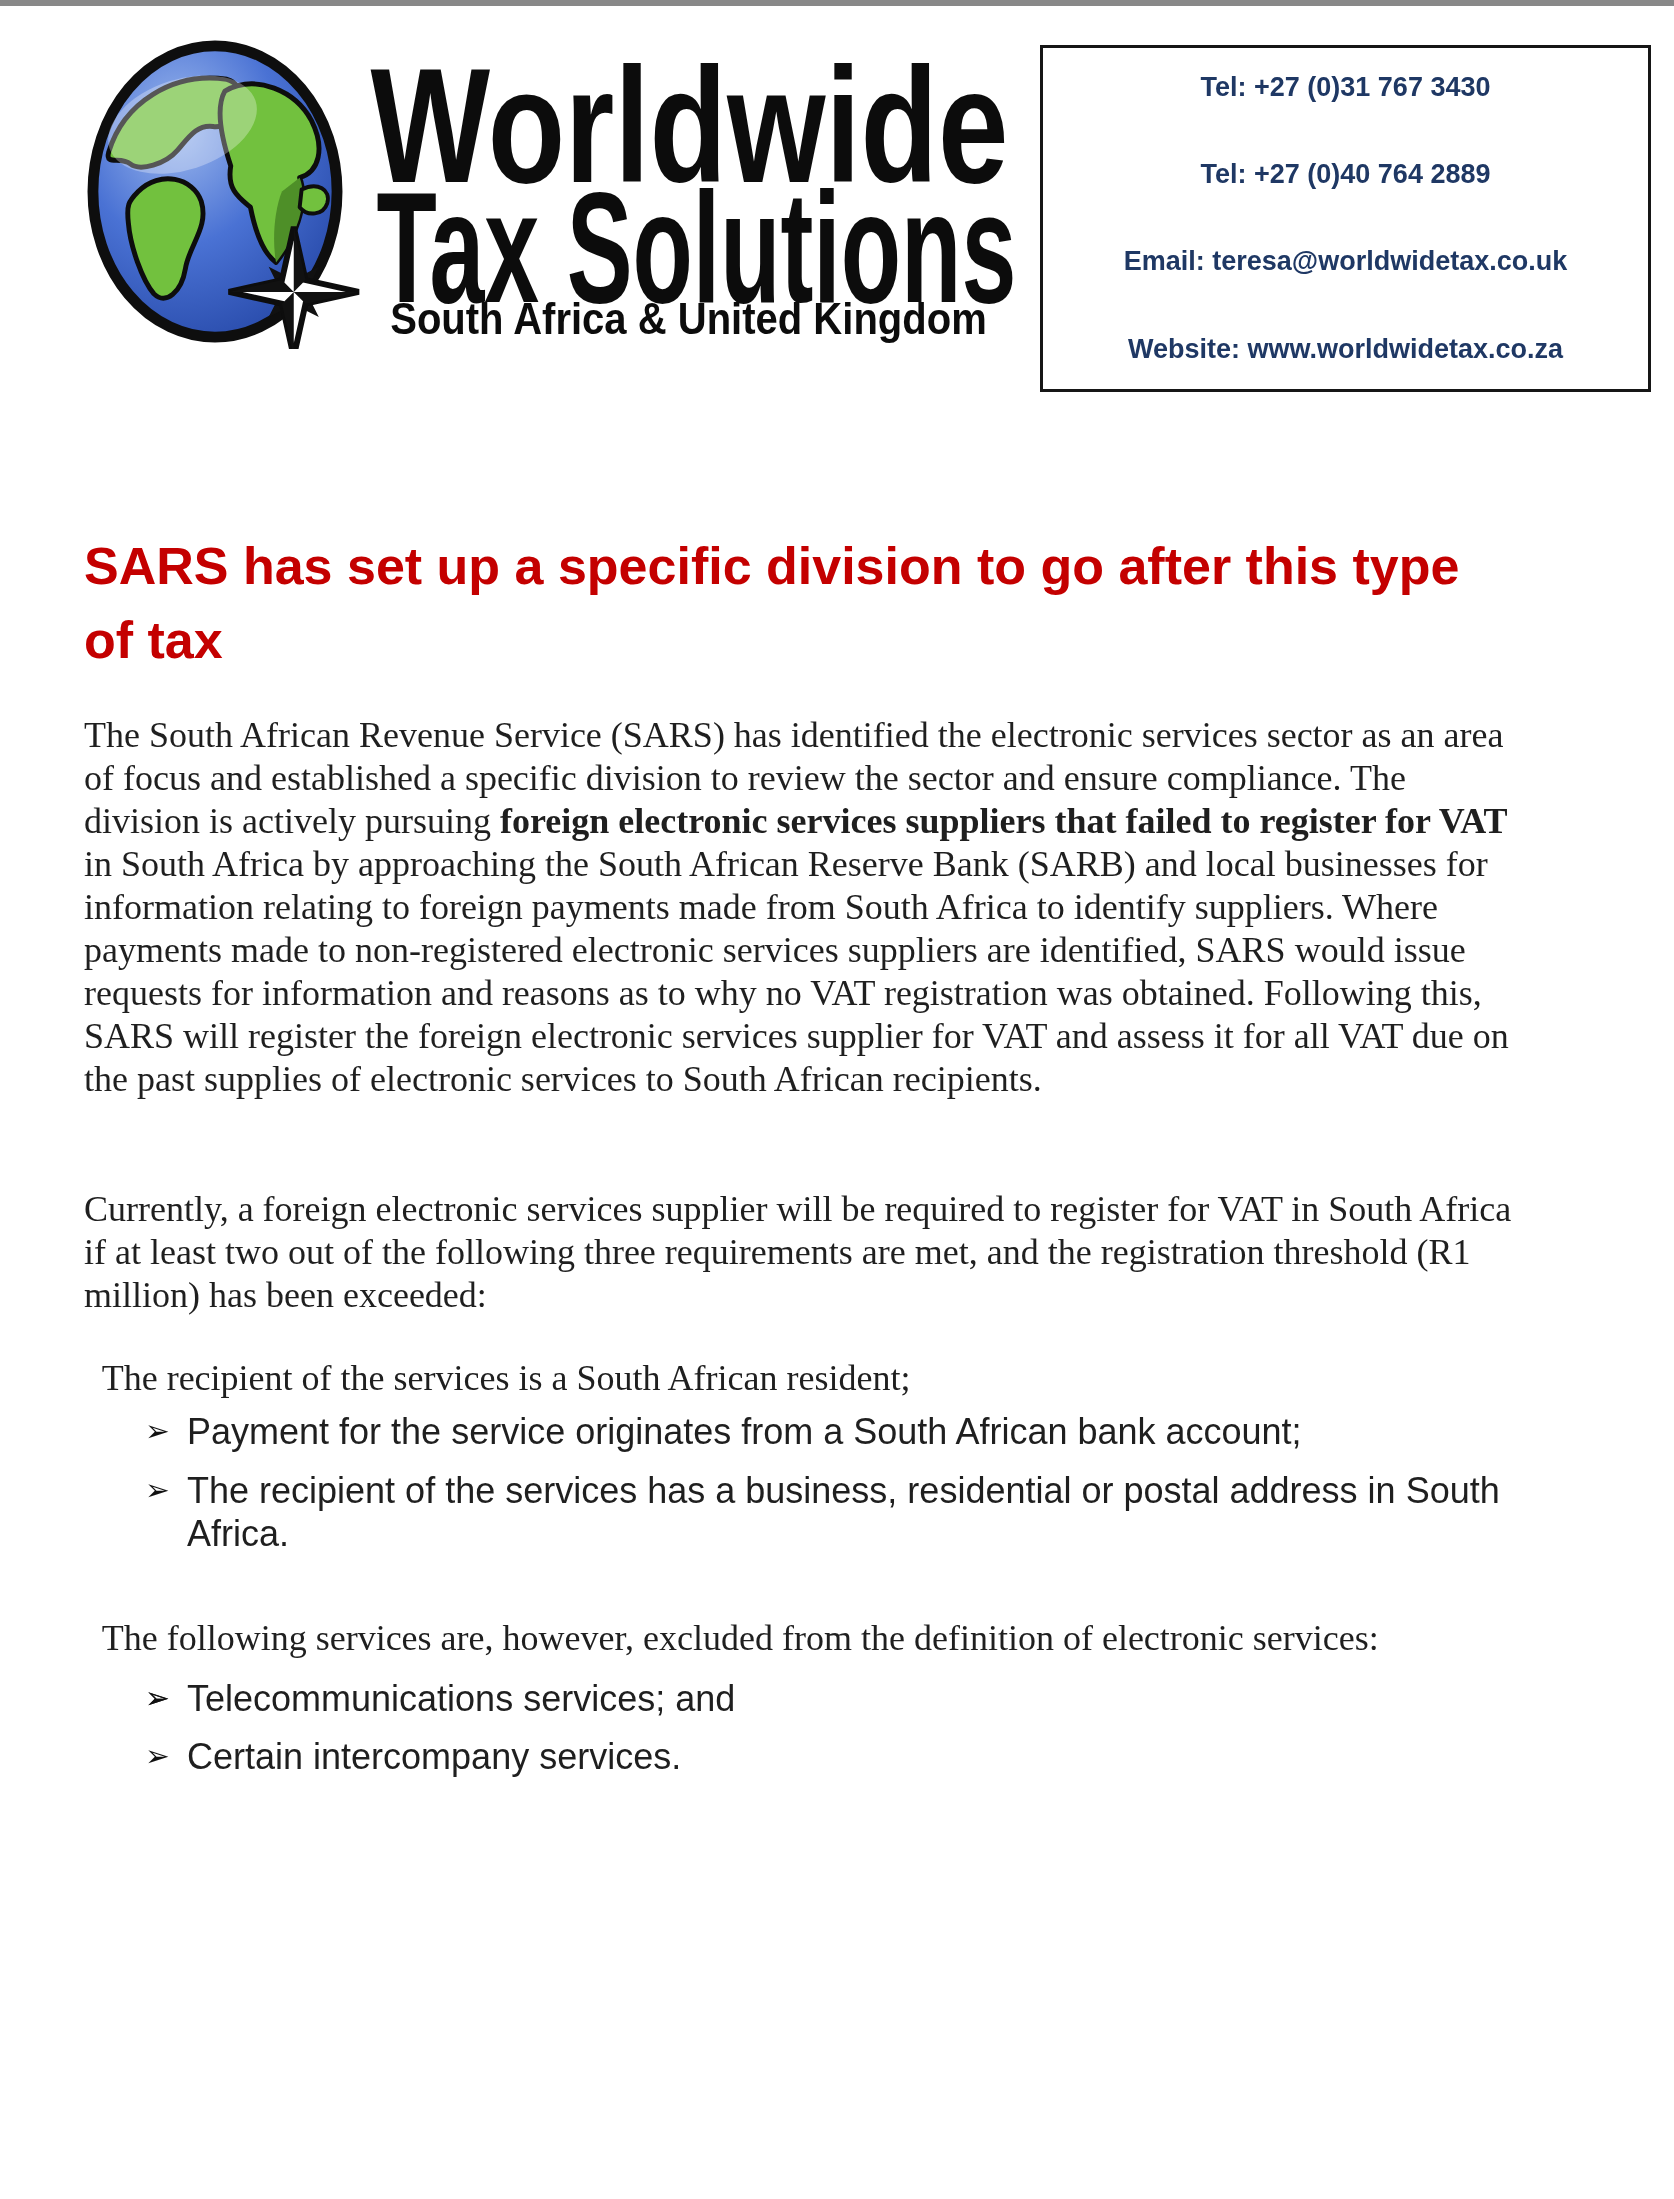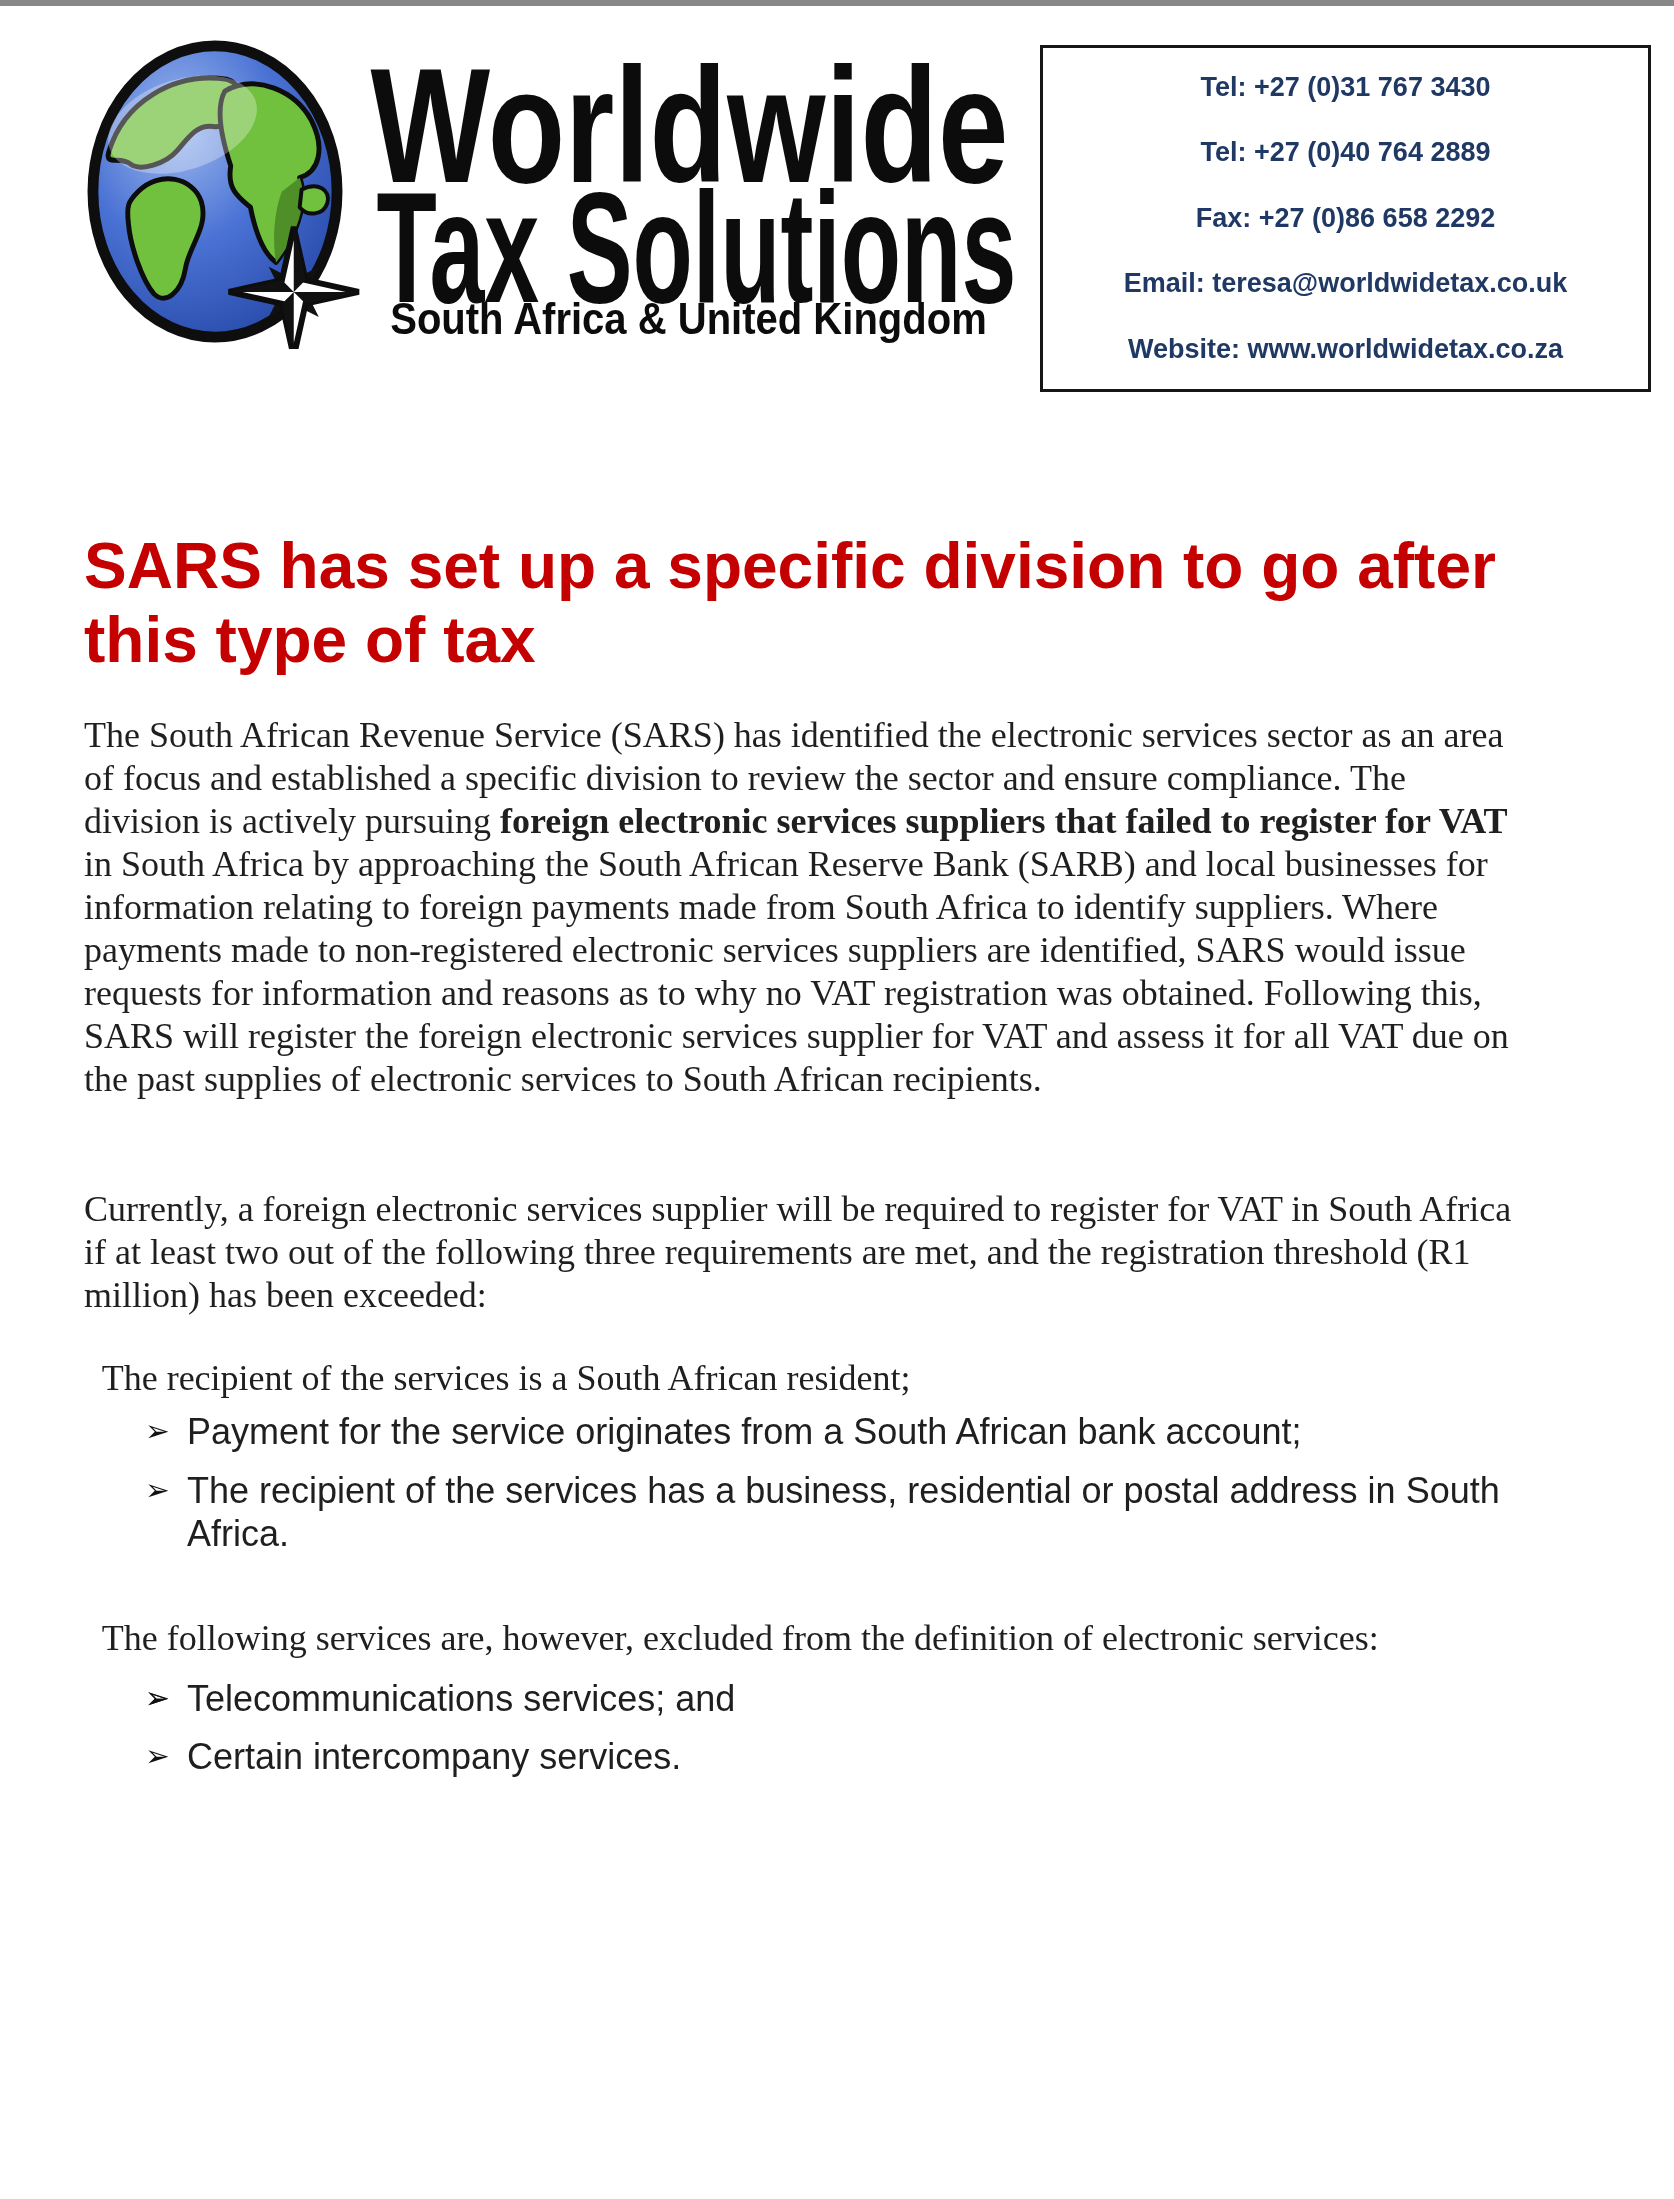--- a/index.html
+++ b/index.html
@@ -18,21 +18,21 @@
     display:flex; flex-direction:column; justify-content:space-between;
     padding:23.6px 7.9px; text-align:center;
   }
   .contact-line {
     color:#1f3864; font-weight:bold; font-size:27px; line-height:31.5px;
     white-space:nowrap;
   }
   
   main { position:absolute; left:84px; top:0; width:1433px; }
   h1.headline {
-    margin-top:523px; font-size:64px; line-height:74px; font-weight:bold;
+    margin-top:523px; font-size:52px; line-height:74px; font-weight:bold;
     color:#c40000; letter-spacing:0;
   }
   p.body { font-size:36px; line-height:43px;font-family:Liberation Serif, serif; }
   p.body b { font-weight:bold; }
   .p1 { margin-top:37px; }
   .p2 { margin-top:87px; }
   .lead-in { padding-left:17.7px; }
   .intro-req  { margin-top:40px; }
   .intro-excl { margin-top:62px; }
   ul.arrow-list { list-style:none; }
@@ -88,21 +88,20 @@
       </g>
 
       <text x="296" y="150" font-family="Liberation Sans, sans-serif" font-weight="700" font-size="166" fill="#0c0c0c" textLength="648" lengthAdjust="spacingAndGlyphs">Worldwide</text>
       <text x="302" y="272" font-family="Liberation Sans, sans-serif" font-weight="700" font-size="160" fill="#0c0c0c" textLength="650" lengthAdjust="spacingAndGlyphs">Tax Solutions</text>
       <text x="316" y="305" font-family="Liberation Sans, sans-serif" font-weight="700" font-size="45" fill="#0c0c0c" textLength="606" lengthAdjust="spacingAndGlyphs">South Africa &amp; United Kingdom</text>
     </svg>
 
     <div class="contact-box">
       <div class="contact-line">Tel: +27 (0)31 767 3430</div>
       <div class="contact-line">Tel: +27 (0)40 764 2889</div>
-      <div class="contact-line">Fax: +27 (0)86 658 2292</div>
       <div class="contact-line">Email: teresa@worldwidetax.co.uk</div>
       <div class="contact-line">Website: www.worldwidetax.co.za</div>
     </div>
   </header>
 
   <main>
 
     <h1 class="headline">SARS has set up a specific division to go after this type of tax</h1>
 
     <p class="body p1"><span>The South African Revenue Service (SARS) has identified the electronic services sector as an area of focus and established a specific division to review the sector and ensure compliance. The division is actively pursuing </span><b>foreign electronic services suppliers that failed to register for VAT</b><span> in South Africa by approaching the South African Reserve Bank (SARB) and local businesses for information relating to foreign payments made from South Africa to identify suppliers. Where payments made to non-registered electronic services suppliers are identified, SARS would issue requests for information and reasons as to why no VAT registration was obtained. Following this, SARS will register the foreign electronic services supplier for VAT and assess it for all VAT due on the past supplies of electronic services to South African recipients.</span></p>

